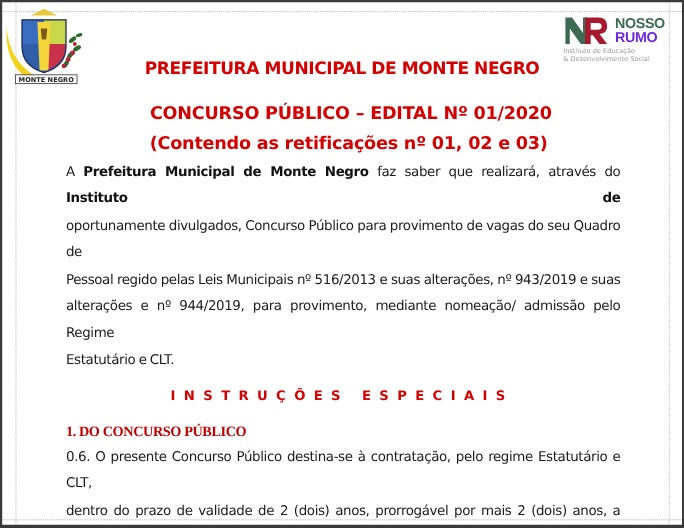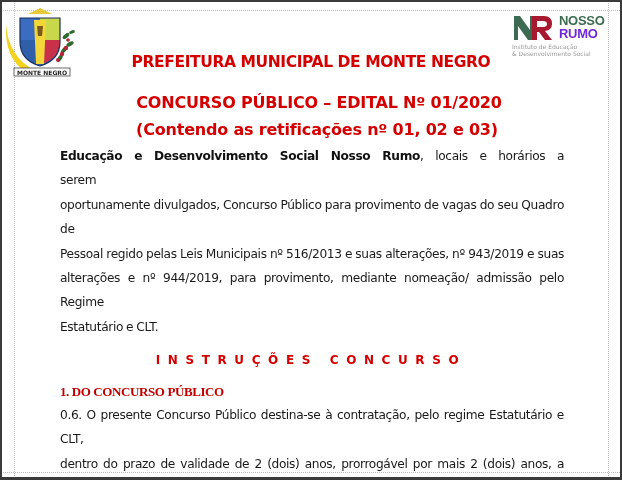--- a/index.html
+++ b/index.html
@@ -118,31 +118,31 @@
     <div>Instituto de Educação</div>
     <div>&amp; Desenvolvimento Social</div>
   </div>
 </div>
 
 <div class="title t1">PREFEITURA MUNICIPAL DE MONTE NEGRO</div>
 <div class="title t2">CONCURSO PÚBLICO – EDITAL Nº 01/2020</div>
 <div class="title t3">(Contendo as retificações nº 01, 02 e 03)</div>
 
 <div class="para p1">
-  <span class="justify-line" style="word-spacing:8px;"><b>Educação e Desenvolvimento Social Nosso Rumo</b><span>, locais e horários a serem</span></span>
+  <span class="justify-line"><span>A </span><b>Prefeitura Municipal de Monte Negro</b><span> faz saber que realizará, através do </span><b>Instituto de</b></span>
   <span class="justify-line">oportunamente divulgados, Concurso Público para provimento de vagas do seu Quadro de</span>
   <span class="justify-line">Pessoal regido pelas Leis Municipais nº 516/2013 e suas alterações, nº 943/2019 e suas</span>
   <span class="justify-line">alterações e nº 944/2019, para provimento, mediante nomeação/ admissão pelo Regime</span>
   <span class="line">Estatutário e CLT.</span>
 </div>
 
 <div class="para p2">
 </div>
 
-<div class="instr">INSTRUÇÕES CONCURSO</div>
+<div class="instr">INSTRUÇÕES ESPECIAIS</div>
 
 <div class="sec">1. DO CONCURSO PÚBLICO</div>
 
 <div class="para p3">
   <span class="justify-line">0.6. O presente Concurso Público destina-se à contratação, pelo regime Estatutário e CLT,</span>
   <span class="justify-line">dentro do prazo de validade de 2 (dois) anos, prorrogável por mais 2 (dois) anos, a contar da</span>
 
 </div>
 
 <div class="frame"></div>

